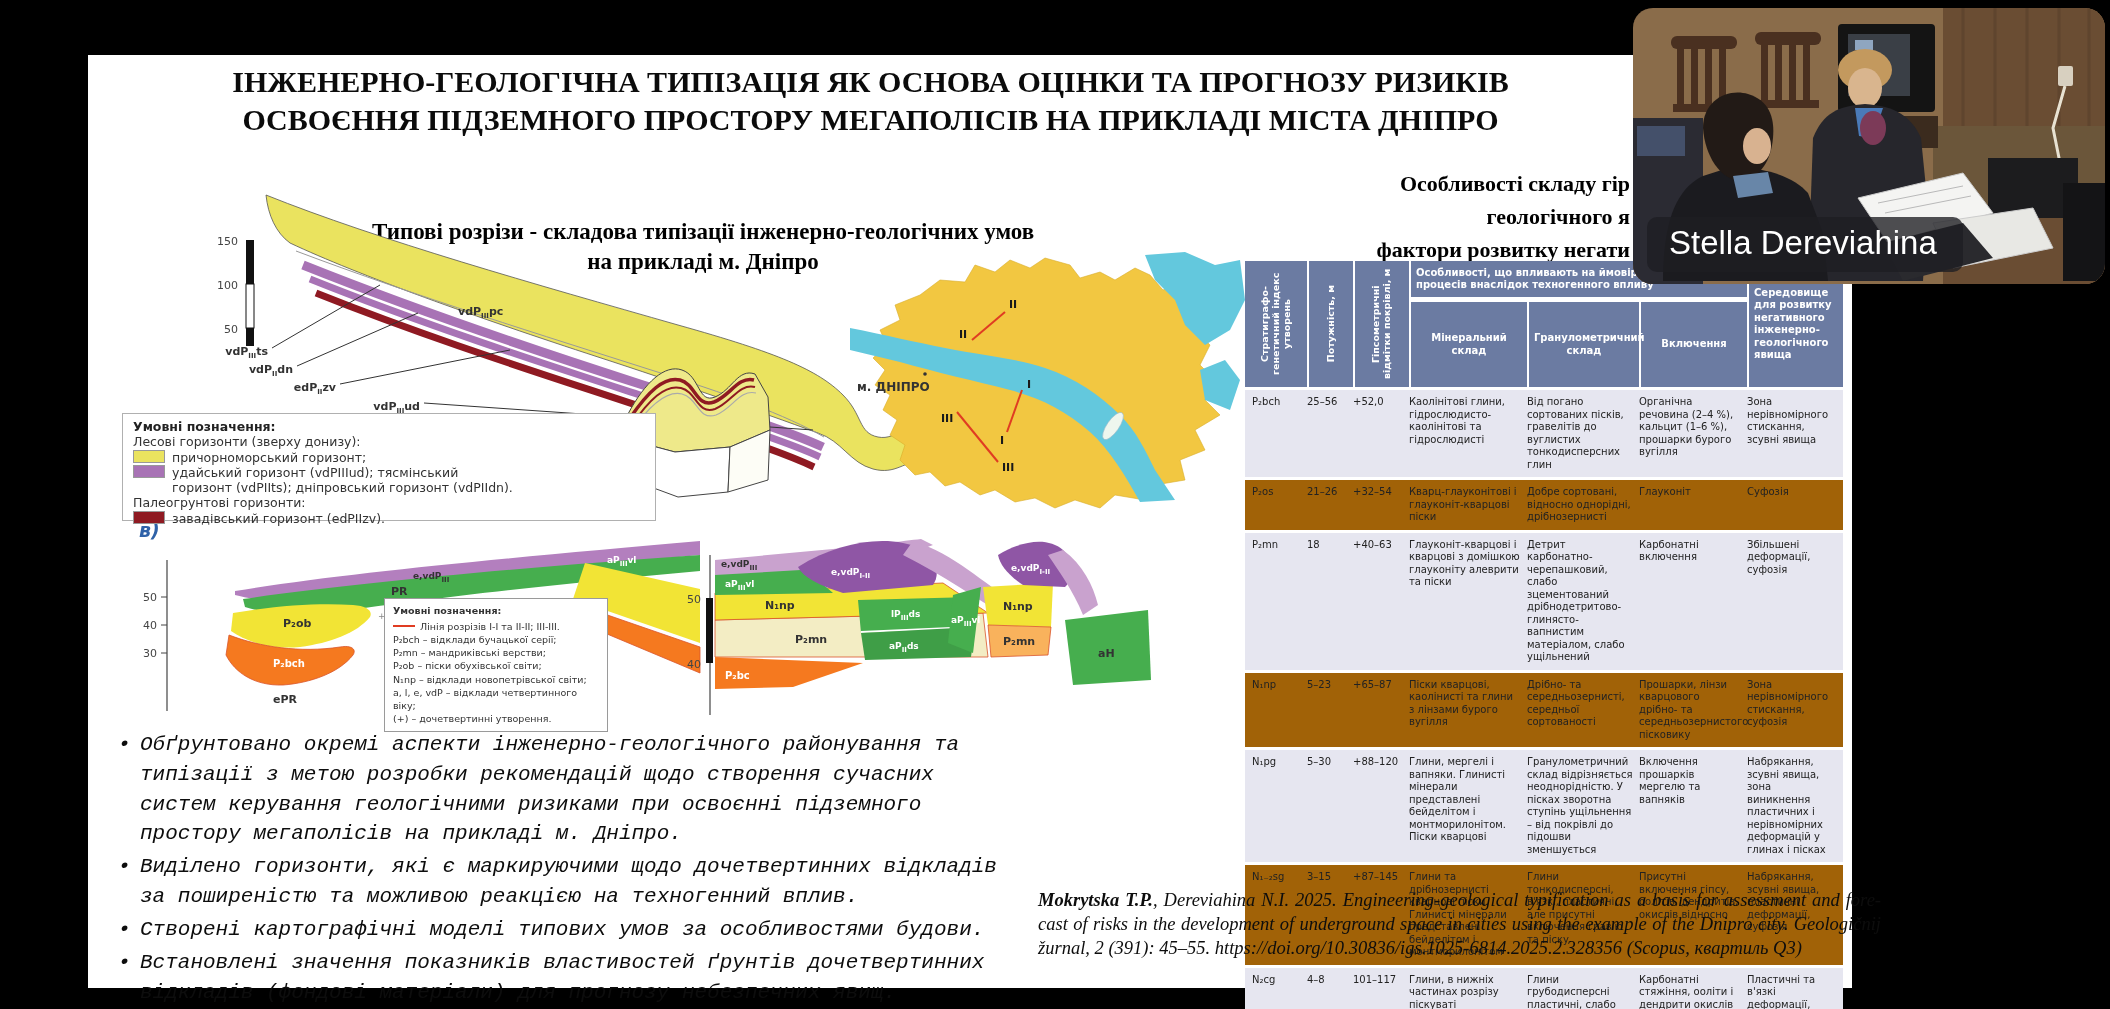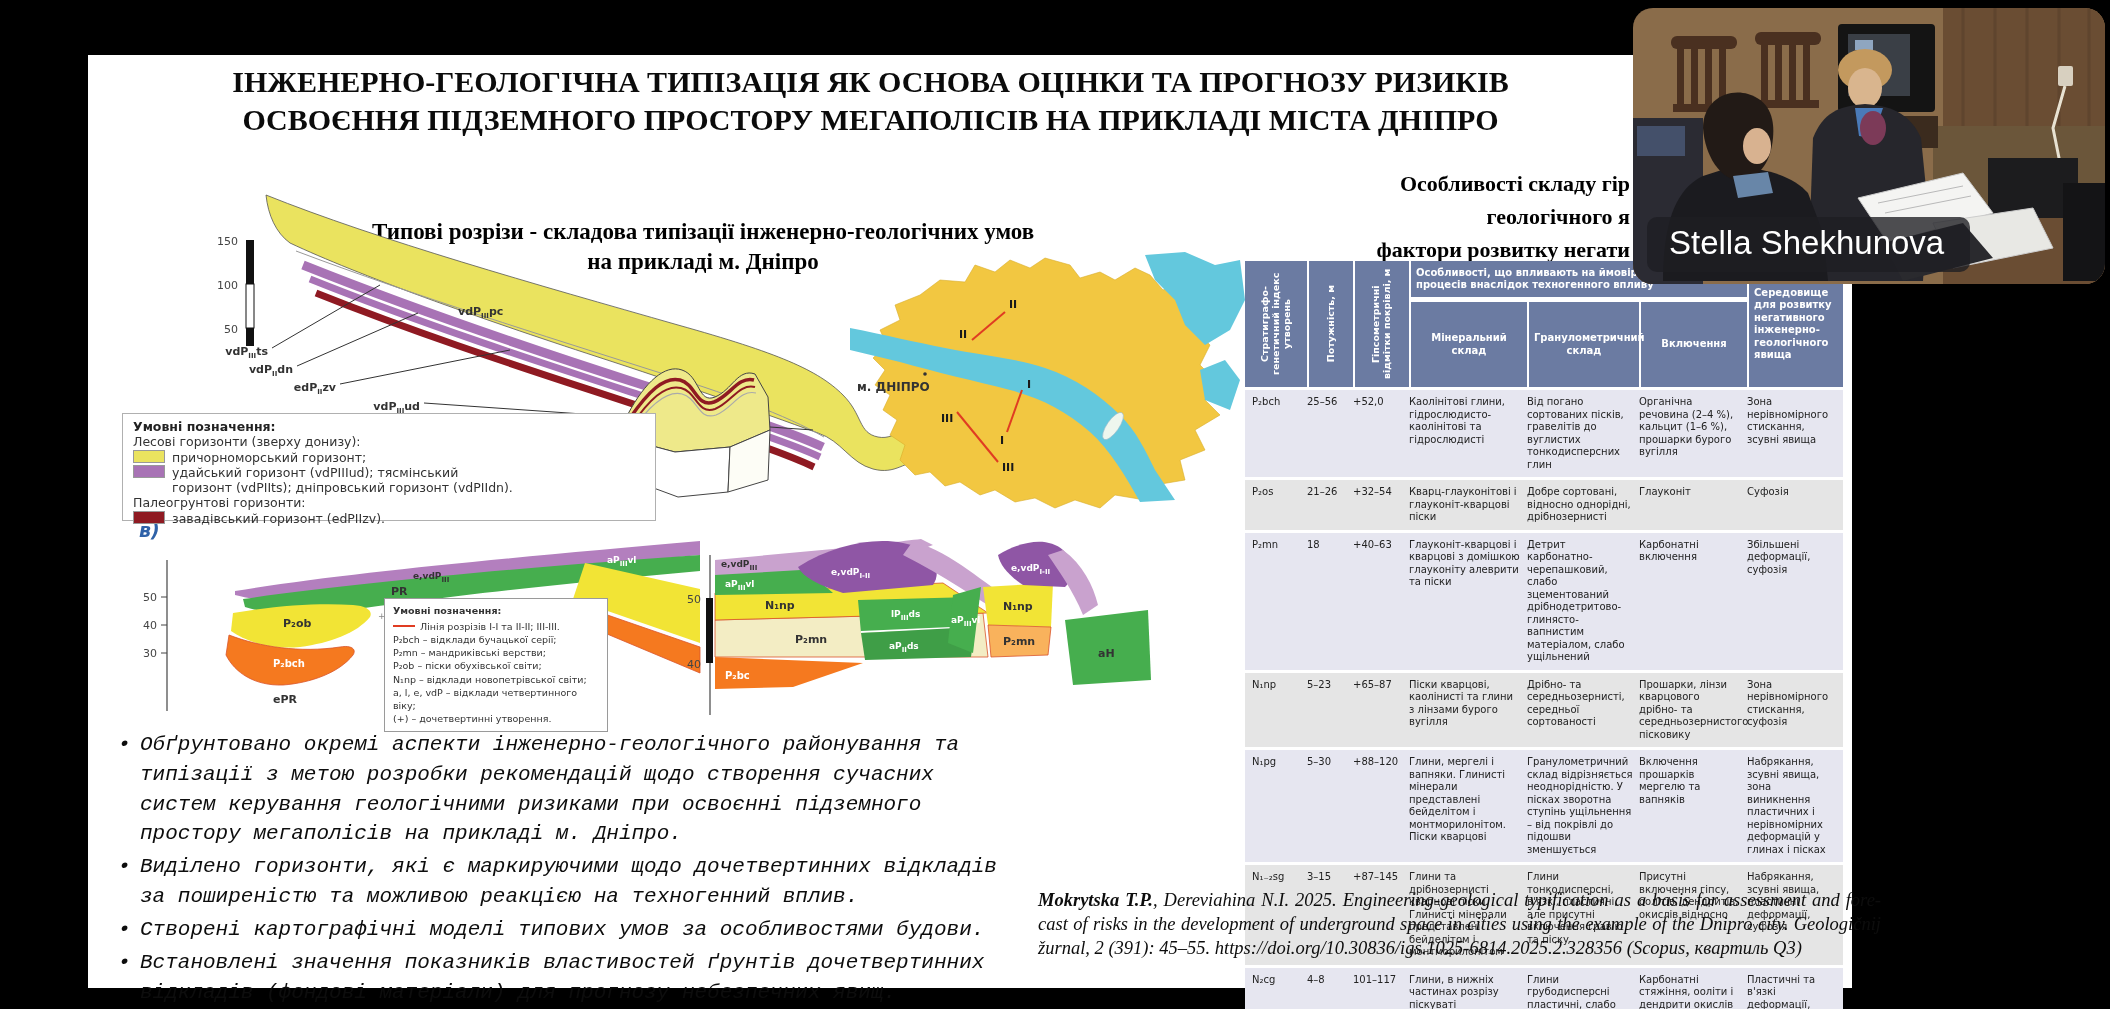--- a/index.html
+++ b/index.html
@@ -37,21 +37,21 @@
     font-size:10px;line-height:1.25;color:#222;}
   table.geo th{background:#6b7ba2;color:#fff;font-weight:bold;vertical-align:middle;padding:3px 5px;}
   table.geo th.bl{border-left:2px solid #fff;}
   th.groupth{text-align:left;border-bottom:2px solid #fff;font-size:10px;padding:5px 8px;height:30px;}
   th.subth{height:78px;font-size:10px;text-align:center;}
   th.envth{text-align:left;font-size:10px;}
   .rot{writing-mode:vertical-rl;transform:rotate(180deg);margin:0 auto;font-size:9.5px;line-height:1.15;
     max-height:120px;white-space:normal;}
   table.geo td{vertical-align:top;padding:6px 6px 6px 0;}
   table.geo td:first-child{padding-left:7px;}
-  tr.odd td{background:#e6e6f0;} tr.even td{background:#e5e5e5;}
+  tr.odd td{background:#e6e6f0;} tr.even td{background:#a16207;}
 
   .bullets{position:absolute;left:22px;top:675px;width:895px;font-family:"Liberation Serif",serif;
     font-style:italic;font-size:21px;line-height:1.42;color:#0d0d0d;}
   .bullets .li{position:relative;padding-left:30px;margin-bottom:3px;font-family:Liberation Mono, monospace;}
   .bullets .li::before{content:"\2022";position:absolute;left:8px;top:0;font-size:21px;}
 
   .citation{position:absolute;left:912px;top:833px;width:843px;font-family:"Liberation Serif",serif;
     font-style:italic;font-size:18.5px;line-height:1.3;color:#0d0d0d;text-align:justify;margin-left:38px;}
   .citation .bold{font-weight:bold;}
 
@@ -418,15 +418,15 @@
         <polygon points="100,168 135,164 140,185 105,190" fill="#6886a8"></polygon>
       </g>
       <g>
         <polygon points="225,190 330,165 360,205 255,235" fill="#f4f4f2" stroke="#ccc"></polygon>
         <line x1="245" y1="195" x2="330" y2="178" stroke="#b9b9b9"></line>
         <line x1="252" y1="205" x2="338" y2="188" stroke="#b9b9b9"></line>
         <polygon points="300,215 400,200 420,240 320,260" fill="#e8e8e4" stroke="#ccc"></polygon>
         <polygon points="250,235 330,215 360,250 270,273" fill="#2a2a2e"></polygon>
       </g>
     </svg>
-    <div class="name-tag">Stella Shekhunova</div>
+    <div class="name-tag">Stella Dereviahina</div>
   </div>
 </div>
 
 </body></html>

